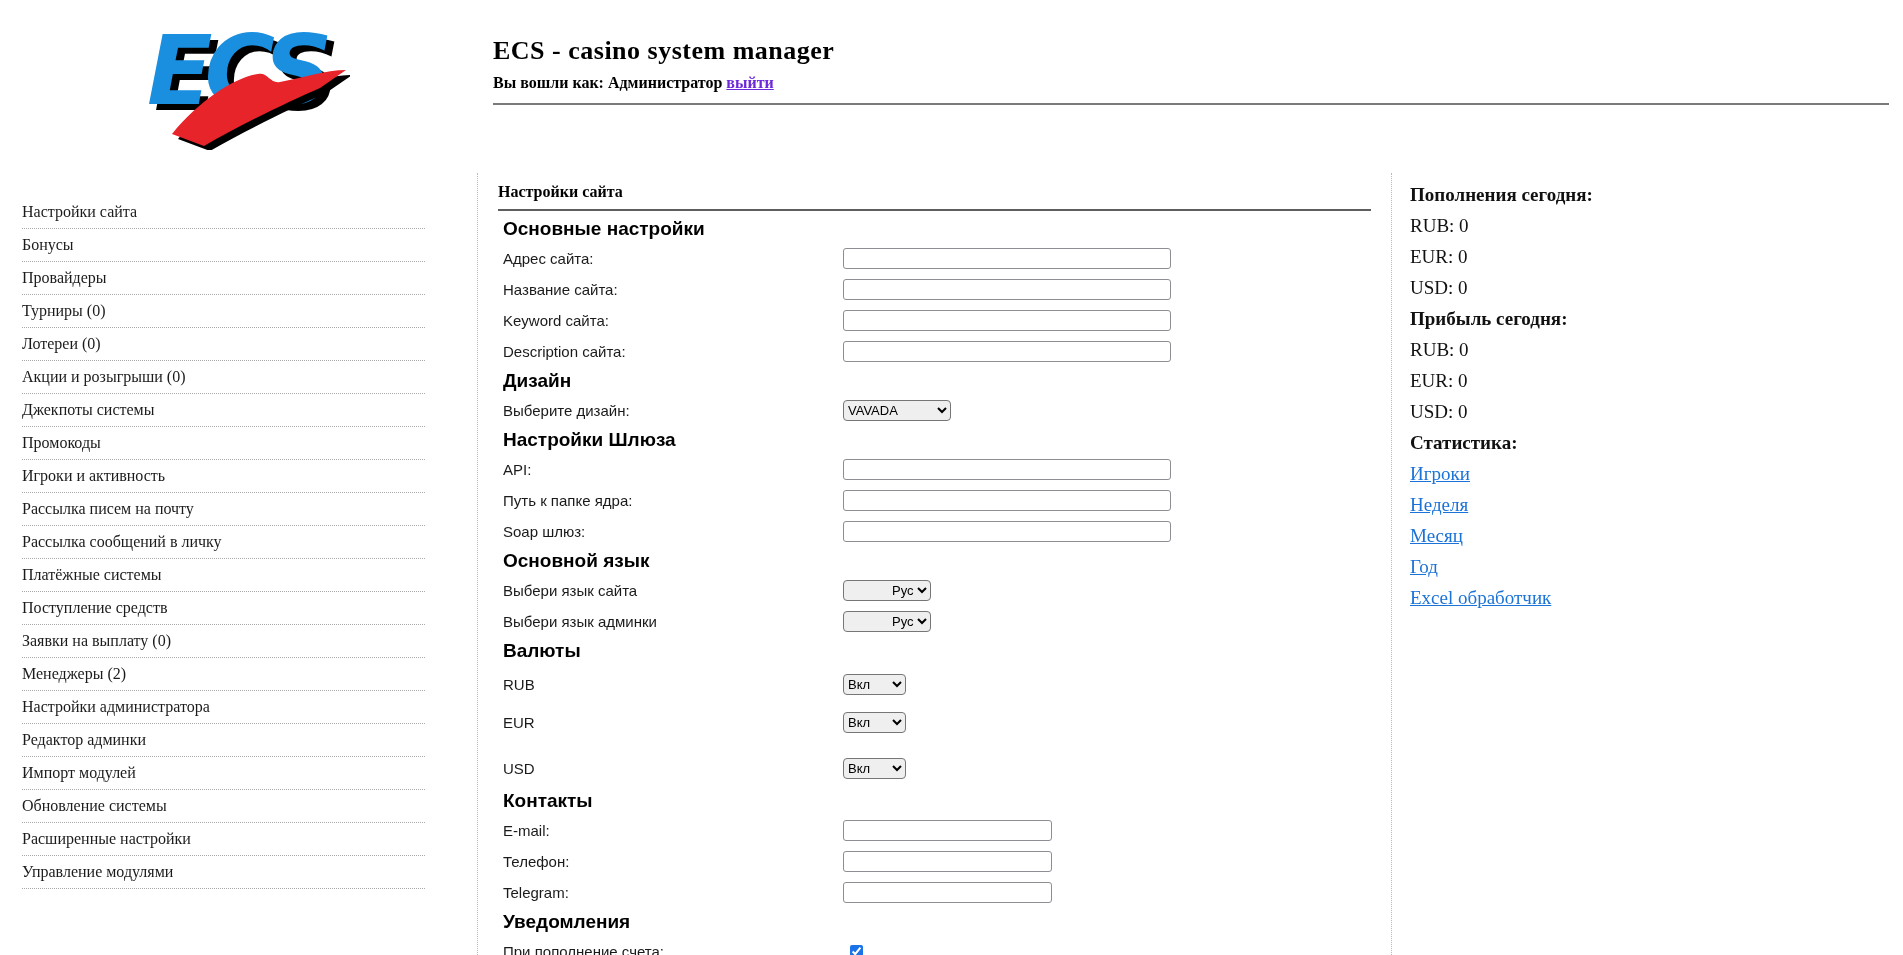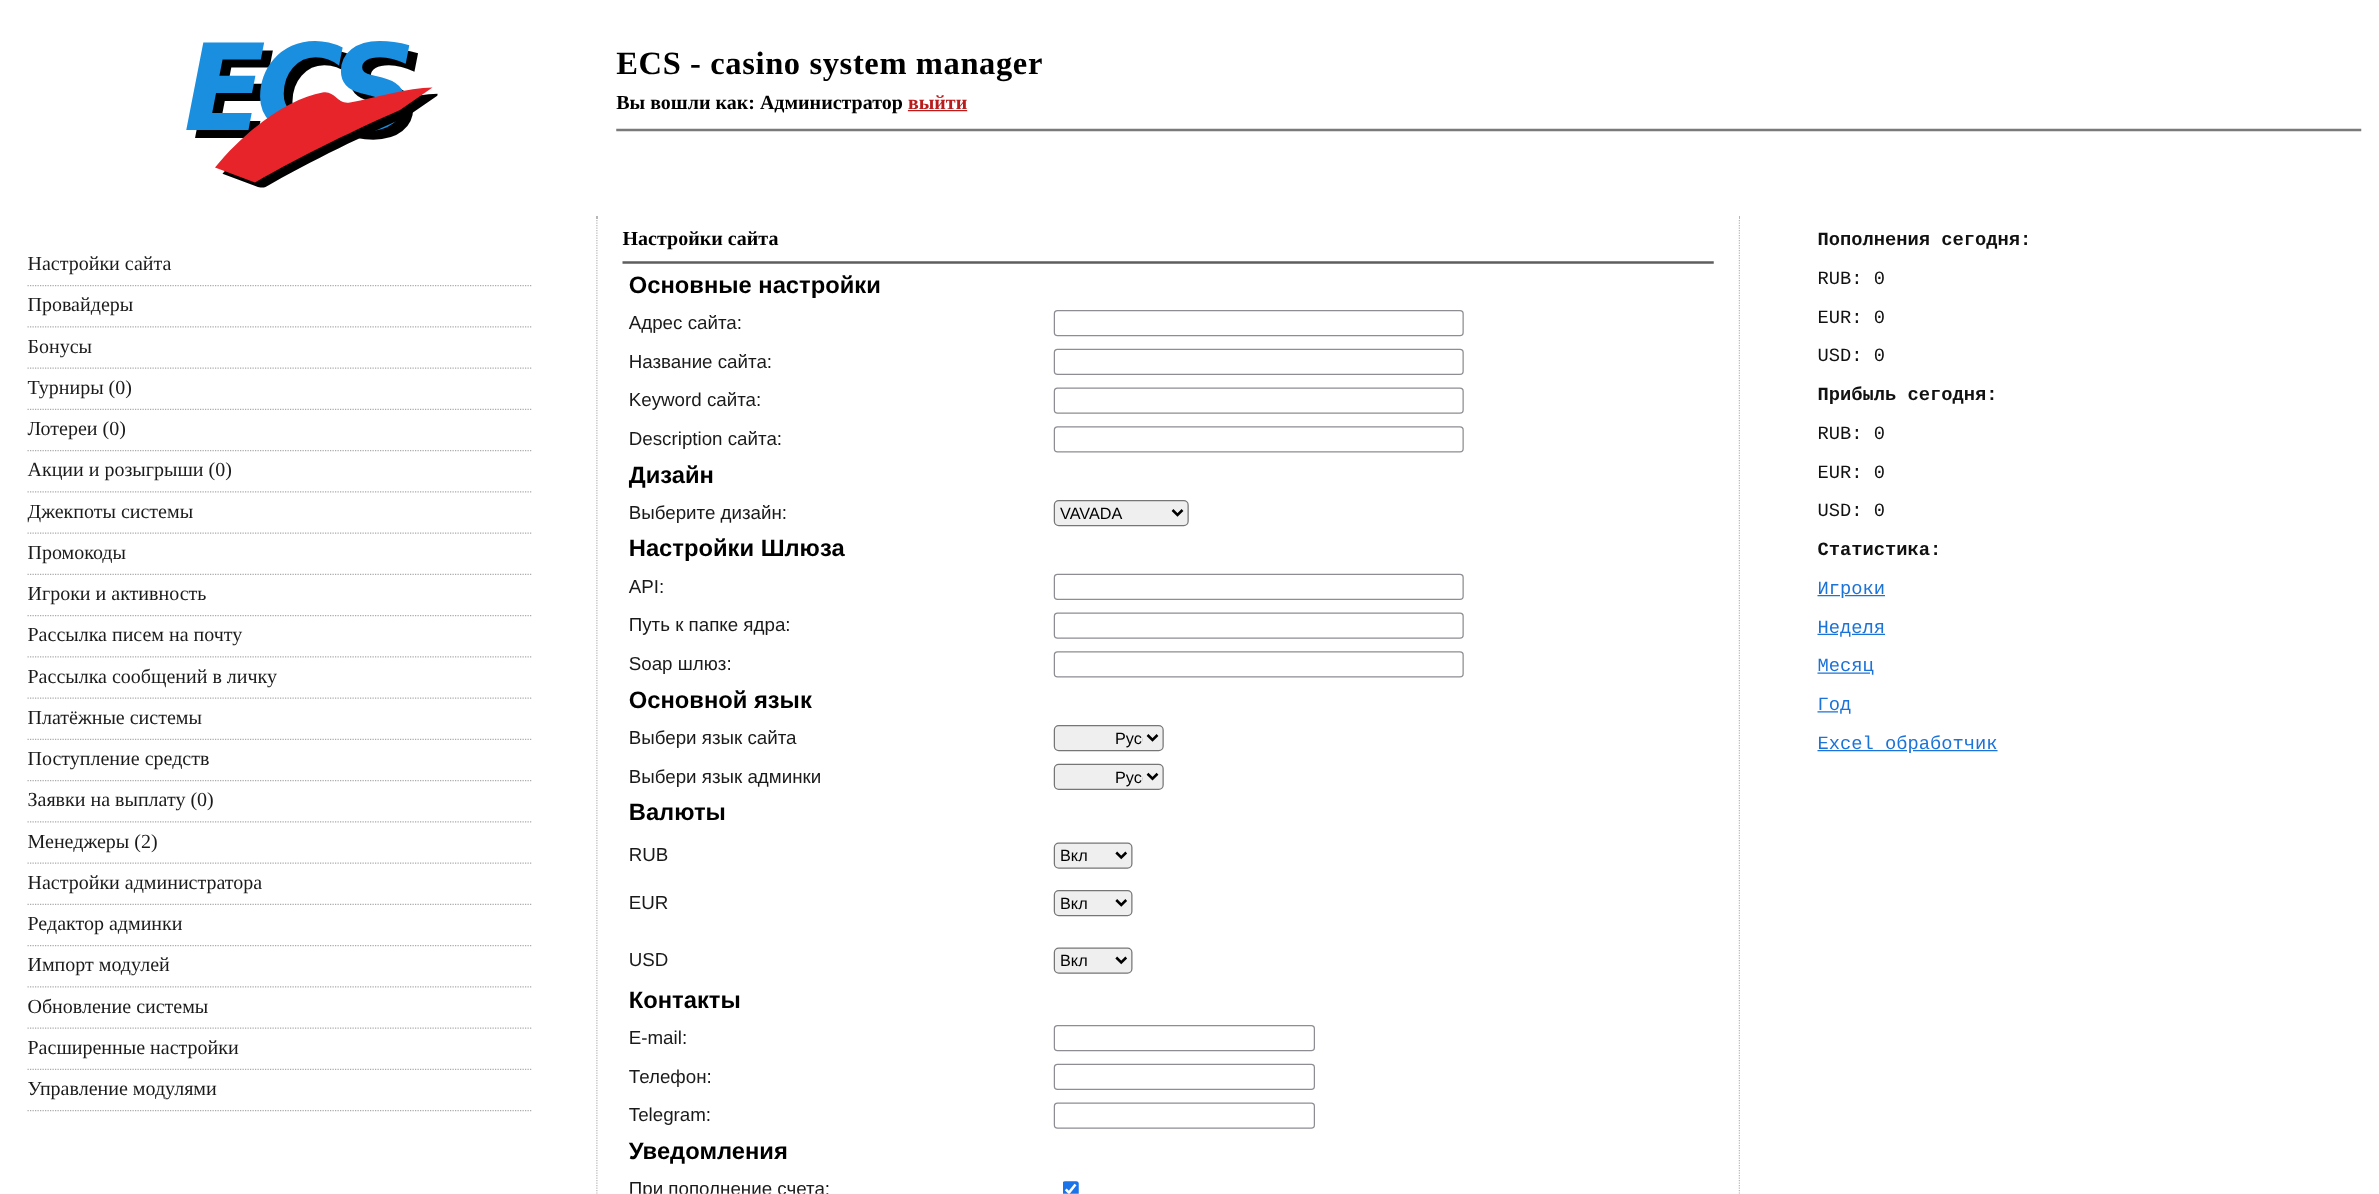--- a/index.html
+++ b/index.html
@@ -7,21 +7,21 @@
     width:1903px;height:955px;overflow:hidden;position:relative;
     background:#ffffff;color:#000;
     font-family:"Liberation Sans", sans-serif;
   }
 
   
   #logo{position:absolute;left:138px;top:12px;width:212px;height:138px;}
   #header-right{position:absolute;left:493px;top:36px;width:1397px;}
   #app-title{font-family:cursive;font-weight:bold;font-size:26px;line-height:30px;letter-spacing:0.5px;}
   #login-line{font-family:cursive;font-weight:bold;font-size:16px;margin-top:8px;}
-  #login-line a{color:#b91c1c;text-decoration:underline;cursor:pointer;}
+  #login-line a{color:#6d28d9;text-decoration:underline;cursor:pointer;}
   #header-rule{border:none;border-top:2px solid #7a7a7a;margin:11px 0 0 0;width:1396px;}
 
   
   #sidebar{position:absolute;left:22px;top:196px;width:403px;
     font-family:cursive;font-size:16px;color:#1b1b1b;}
   .side-item{padding:8px 0;line-height:16px;border-bottom:1px dotted #ababab;cursor:pointer;white-space:nowrap;}
 
   
   #main{position:absolute;left:477px;top:173px;width:873px;height:782px;
     border-left:1px dotted #b8b8b8;border-right:1px dotted #b8b8b8;padding:0 20px;}
@@ -38,21 +38,21 @@
   .txt.short{width:199px;}
   select.sel{height:21px;background:#efefef;border:1px solid #767676;border-radius:4px;
     font-size:13px;font-family:"Liberation Sans",sans-serif;}
   .sel.design{width:108px;}
   .sel.lang{width:88px;padding-left:44px;}
   .sel.toggle{width:63px;}
   input.cbx{width:13px;height:13px;accent-color:#1a73e8;margin:0 0 0 7px;}
 
   
   #stats{position:absolute;left:1410px;top:184px;width:300px;
-    font-family:Liberation Mono, monospace;font-size:15px;color:#111;margin-left:44px;}
+    font-family:Liberation Serif, serif;font-size:19px;color:#111;}
   .stat-h{font-weight:bold;height:21px;margin-bottom:10px;white-space:nowrap;}
   .stat-v{height:21px;margin-bottom:10px;white-space:nowrap;}
   .stat-l{height:21px;margin-bottom:10px;white-space:nowrap;}
   .stat-l a{color:#1b73d8;text-decoration:underline;cursor:pointer;}
 </style>
 </head>
 <body>
 
 <svg id="logo" viewBox="0 0 212 138" xmlns="http://www.w3.org/2000/svg">
   <g font-family="'DejaVu Sans', sans-serif" font-weight="900" font-style="italic" font-size="96" letter-spacing="-8">
@@ -67,22 +67,22 @@
   <div id="app-title">ECS - casino system manager</div>
   <div id="login-line">
     <span>Вы вошли как: Администратор</span>
     <a href="#">выйти</a>
   </div>
   <hr id="header-rule">
 </div>
 
 <nav id="sidebar">
     <div class="side-item">Настройки сайта</div>
+    <div class="side-item">Бонусы</div>
     <div class="side-item">Провайдеры</div>
-    <div class="side-item">Бонусы</div>
     <div class="side-item">Турниры (0)</div>
     <div class="side-item">Лотереи (0)</div>
     <div class="side-item">Акции и розыгрыши (0)</div>
     <div class="side-item">Джекпоты системы</div>
     <div class="side-item">Промокоды</div>
     <div class="side-item">Игроки и активность</div>
     <div class="side-item">Рассылка писем на почту</div>
     <div class="side-item">Рассылка сообщений в личку</div>
     <div class="side-item">Платёжные системы</div>
     <div class="side-item">Поступление средств</div>

